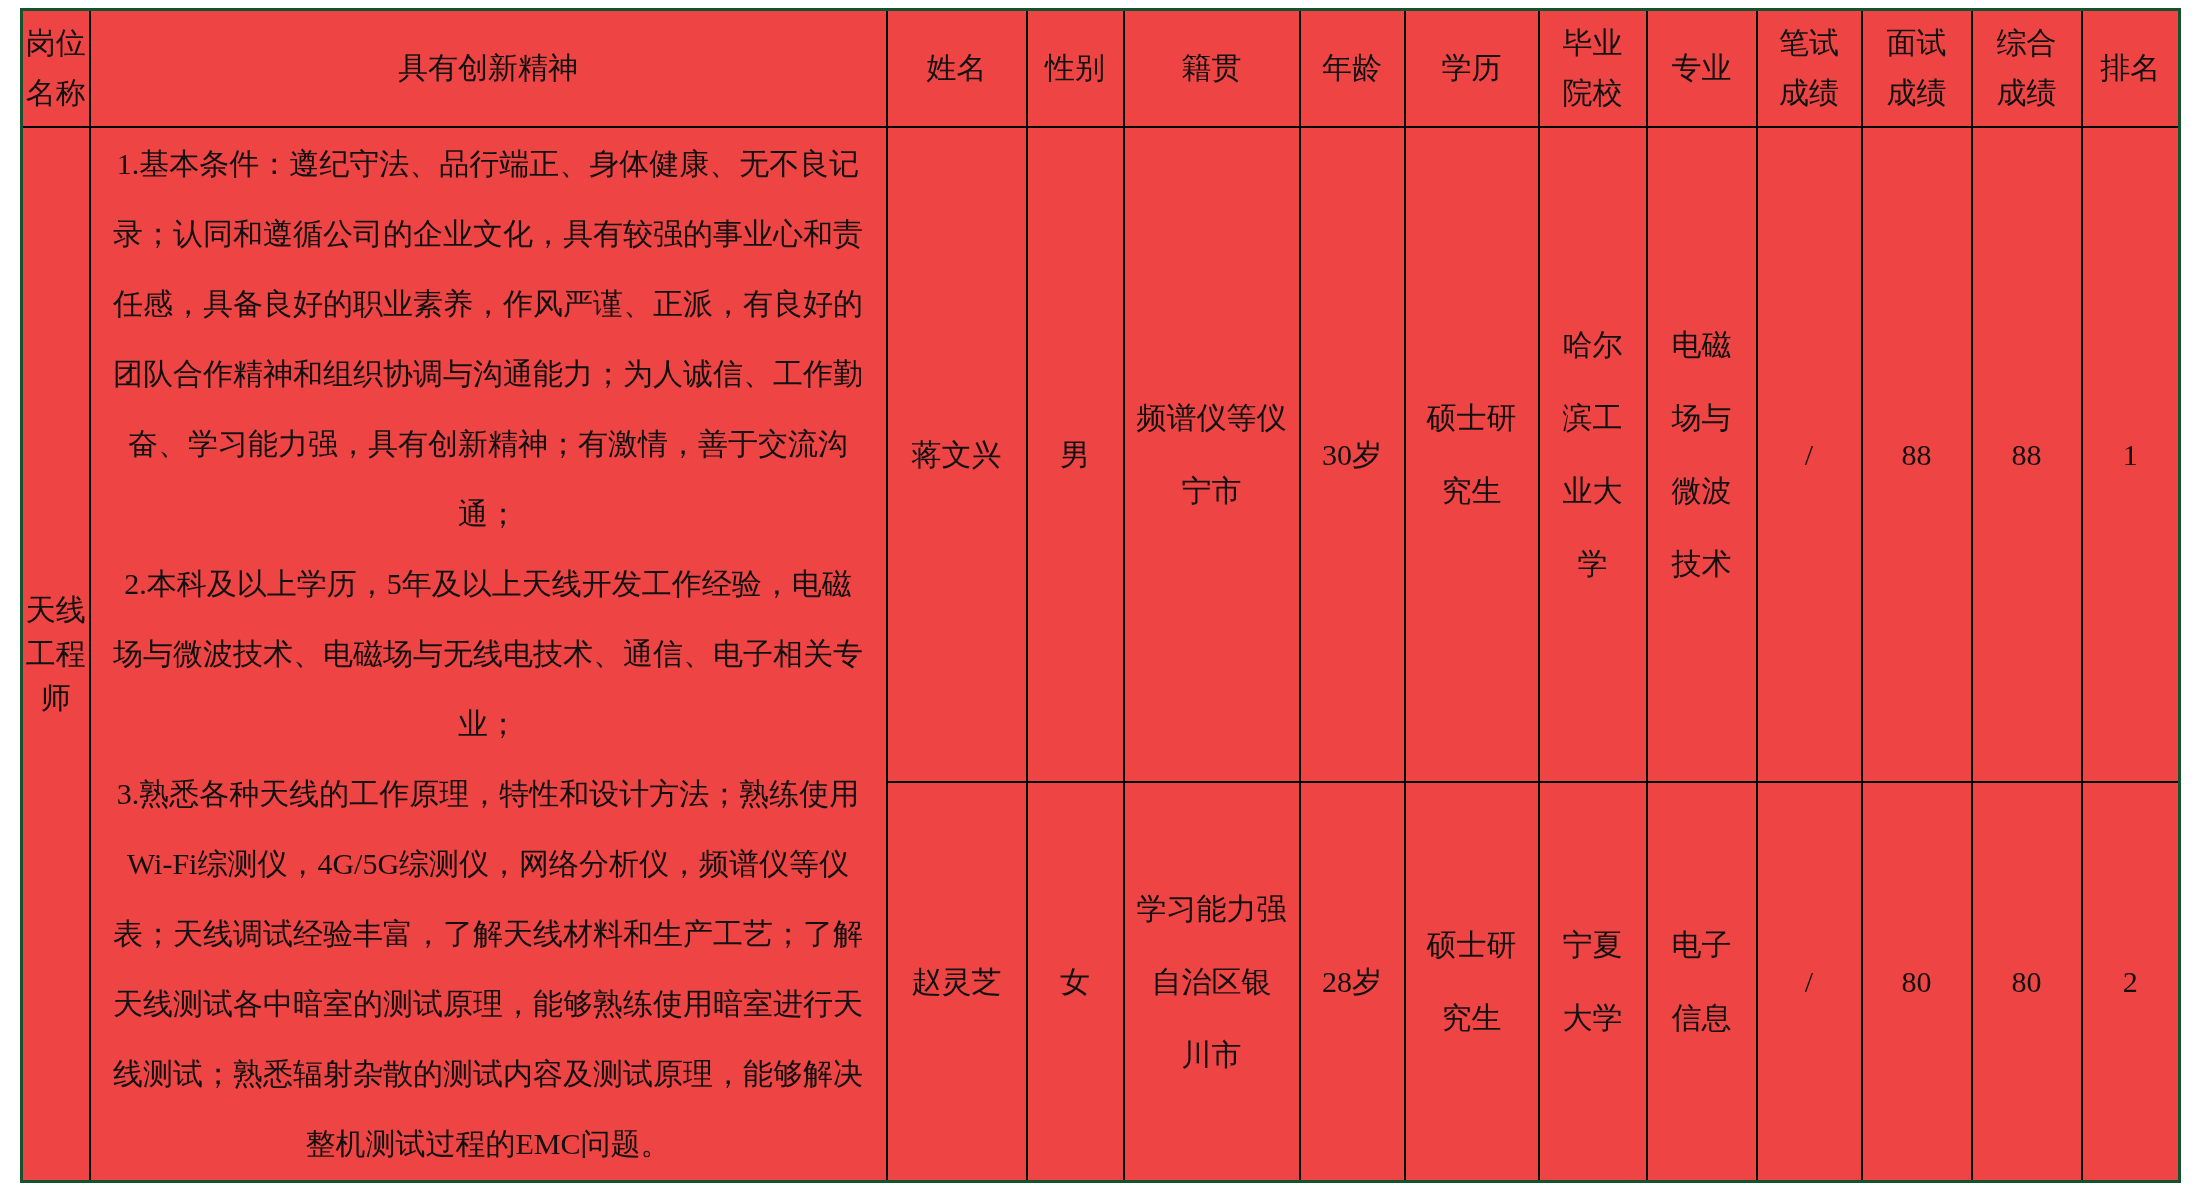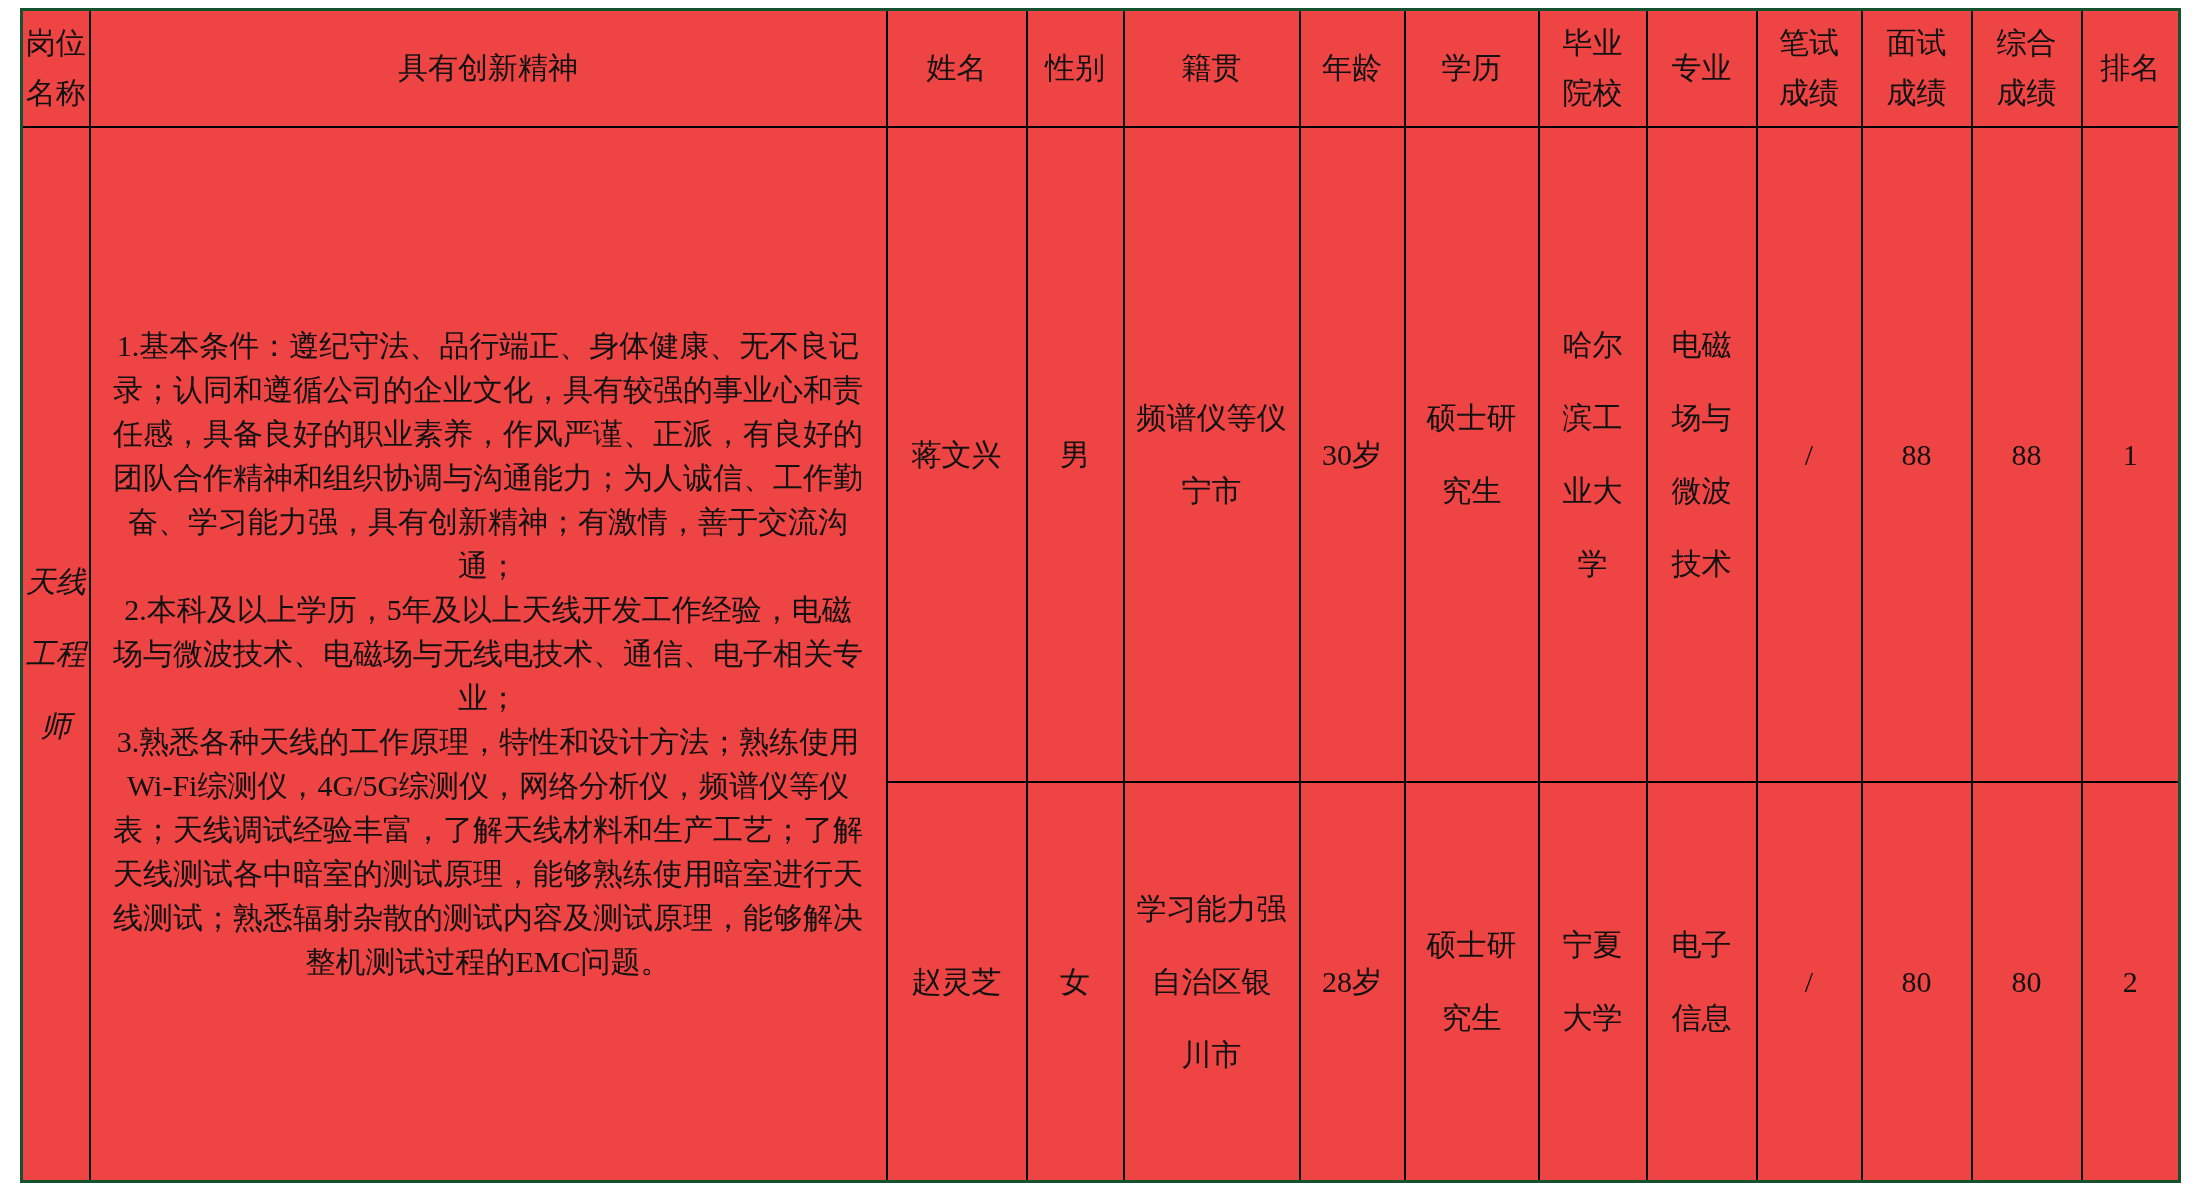--- a/index.html
+++ b/index.html
@@ -42,25 +42,25 @@
   tr.header-row { height: 117px; }
   tr.header-row th { line-height: 50px; }
   
   tr.row-1 { height: 655px; }
   tr.row-2 { height: 400px; }
   td.body-cell { line-height: 73px; }
   
   td.req-cell {
     text-align: left;
     vertical-align: top;
-    line-height: 44px;
+    line-height: 70px;
     padding: 3px 26px 0 33px;
   }
   
-  td.pos-cell { line-height: 72px; font-style: italic; }
+  td.pos-cell { line-height: 44px; }
 </style>
 </head>
 <body>
 
 <div class="page">
   <table class="grid">
     <colgroup>
       <col style="width:68px">
       <col style="width:797px">
       <col style="width:140px">

